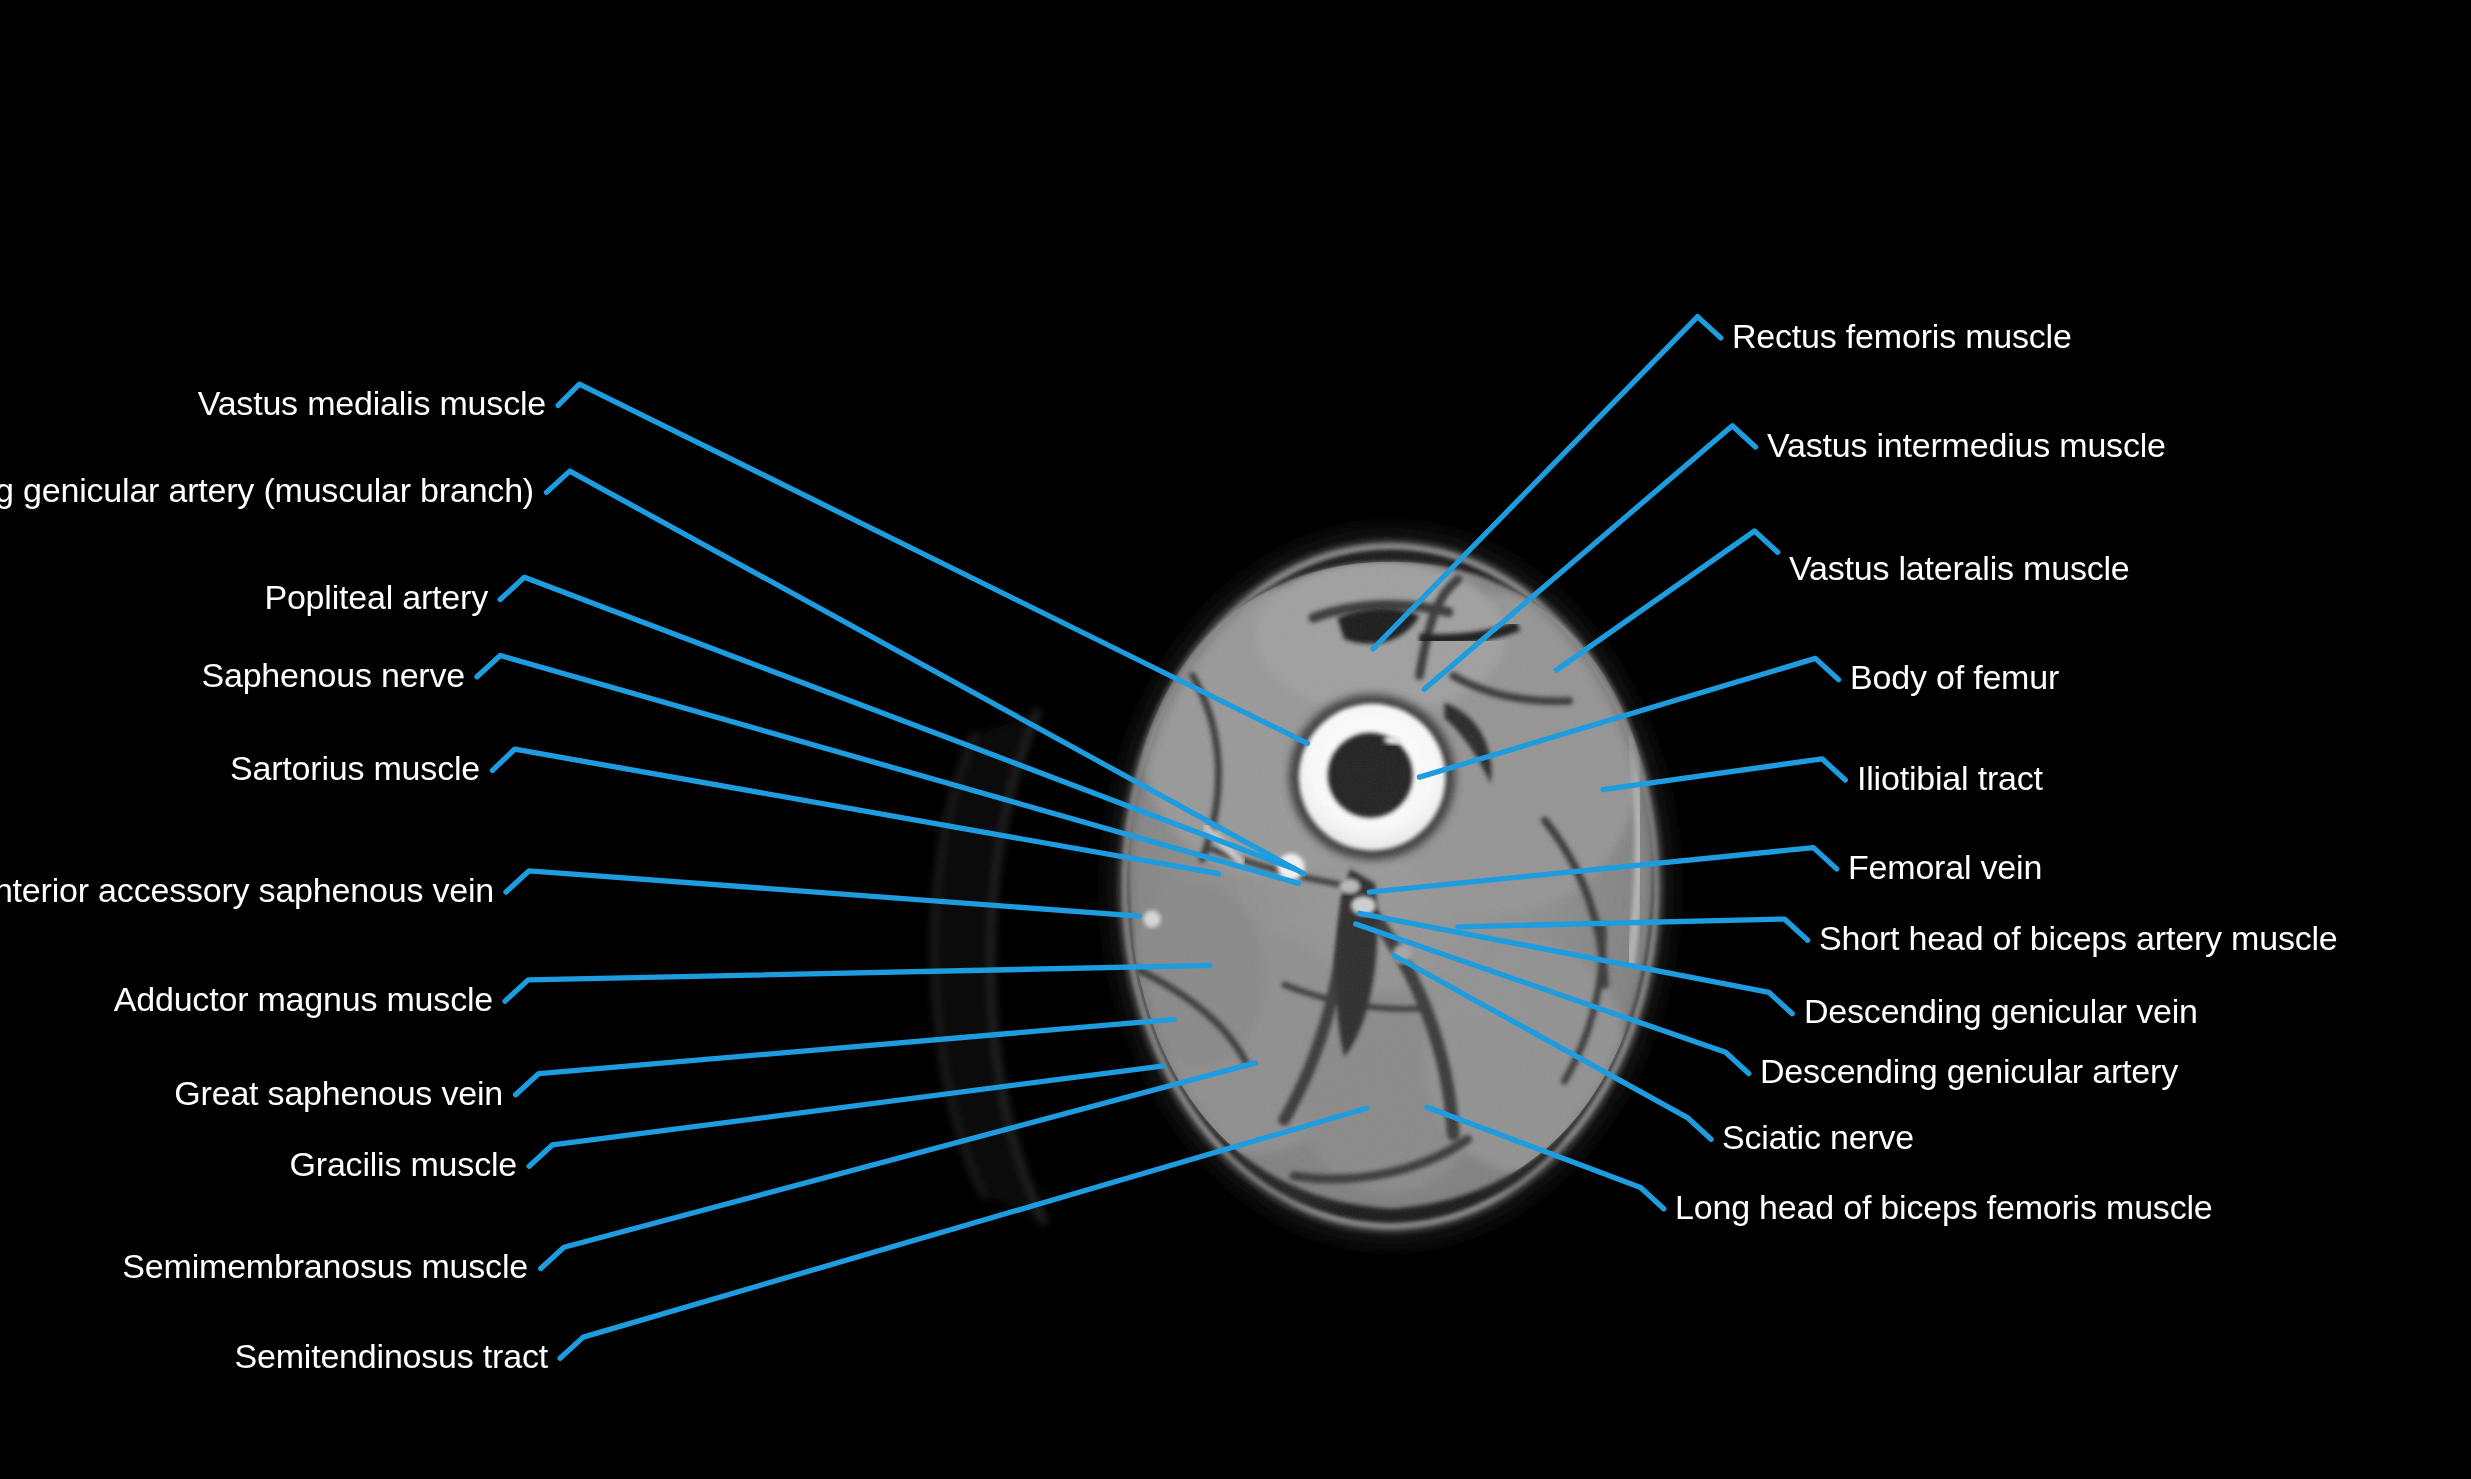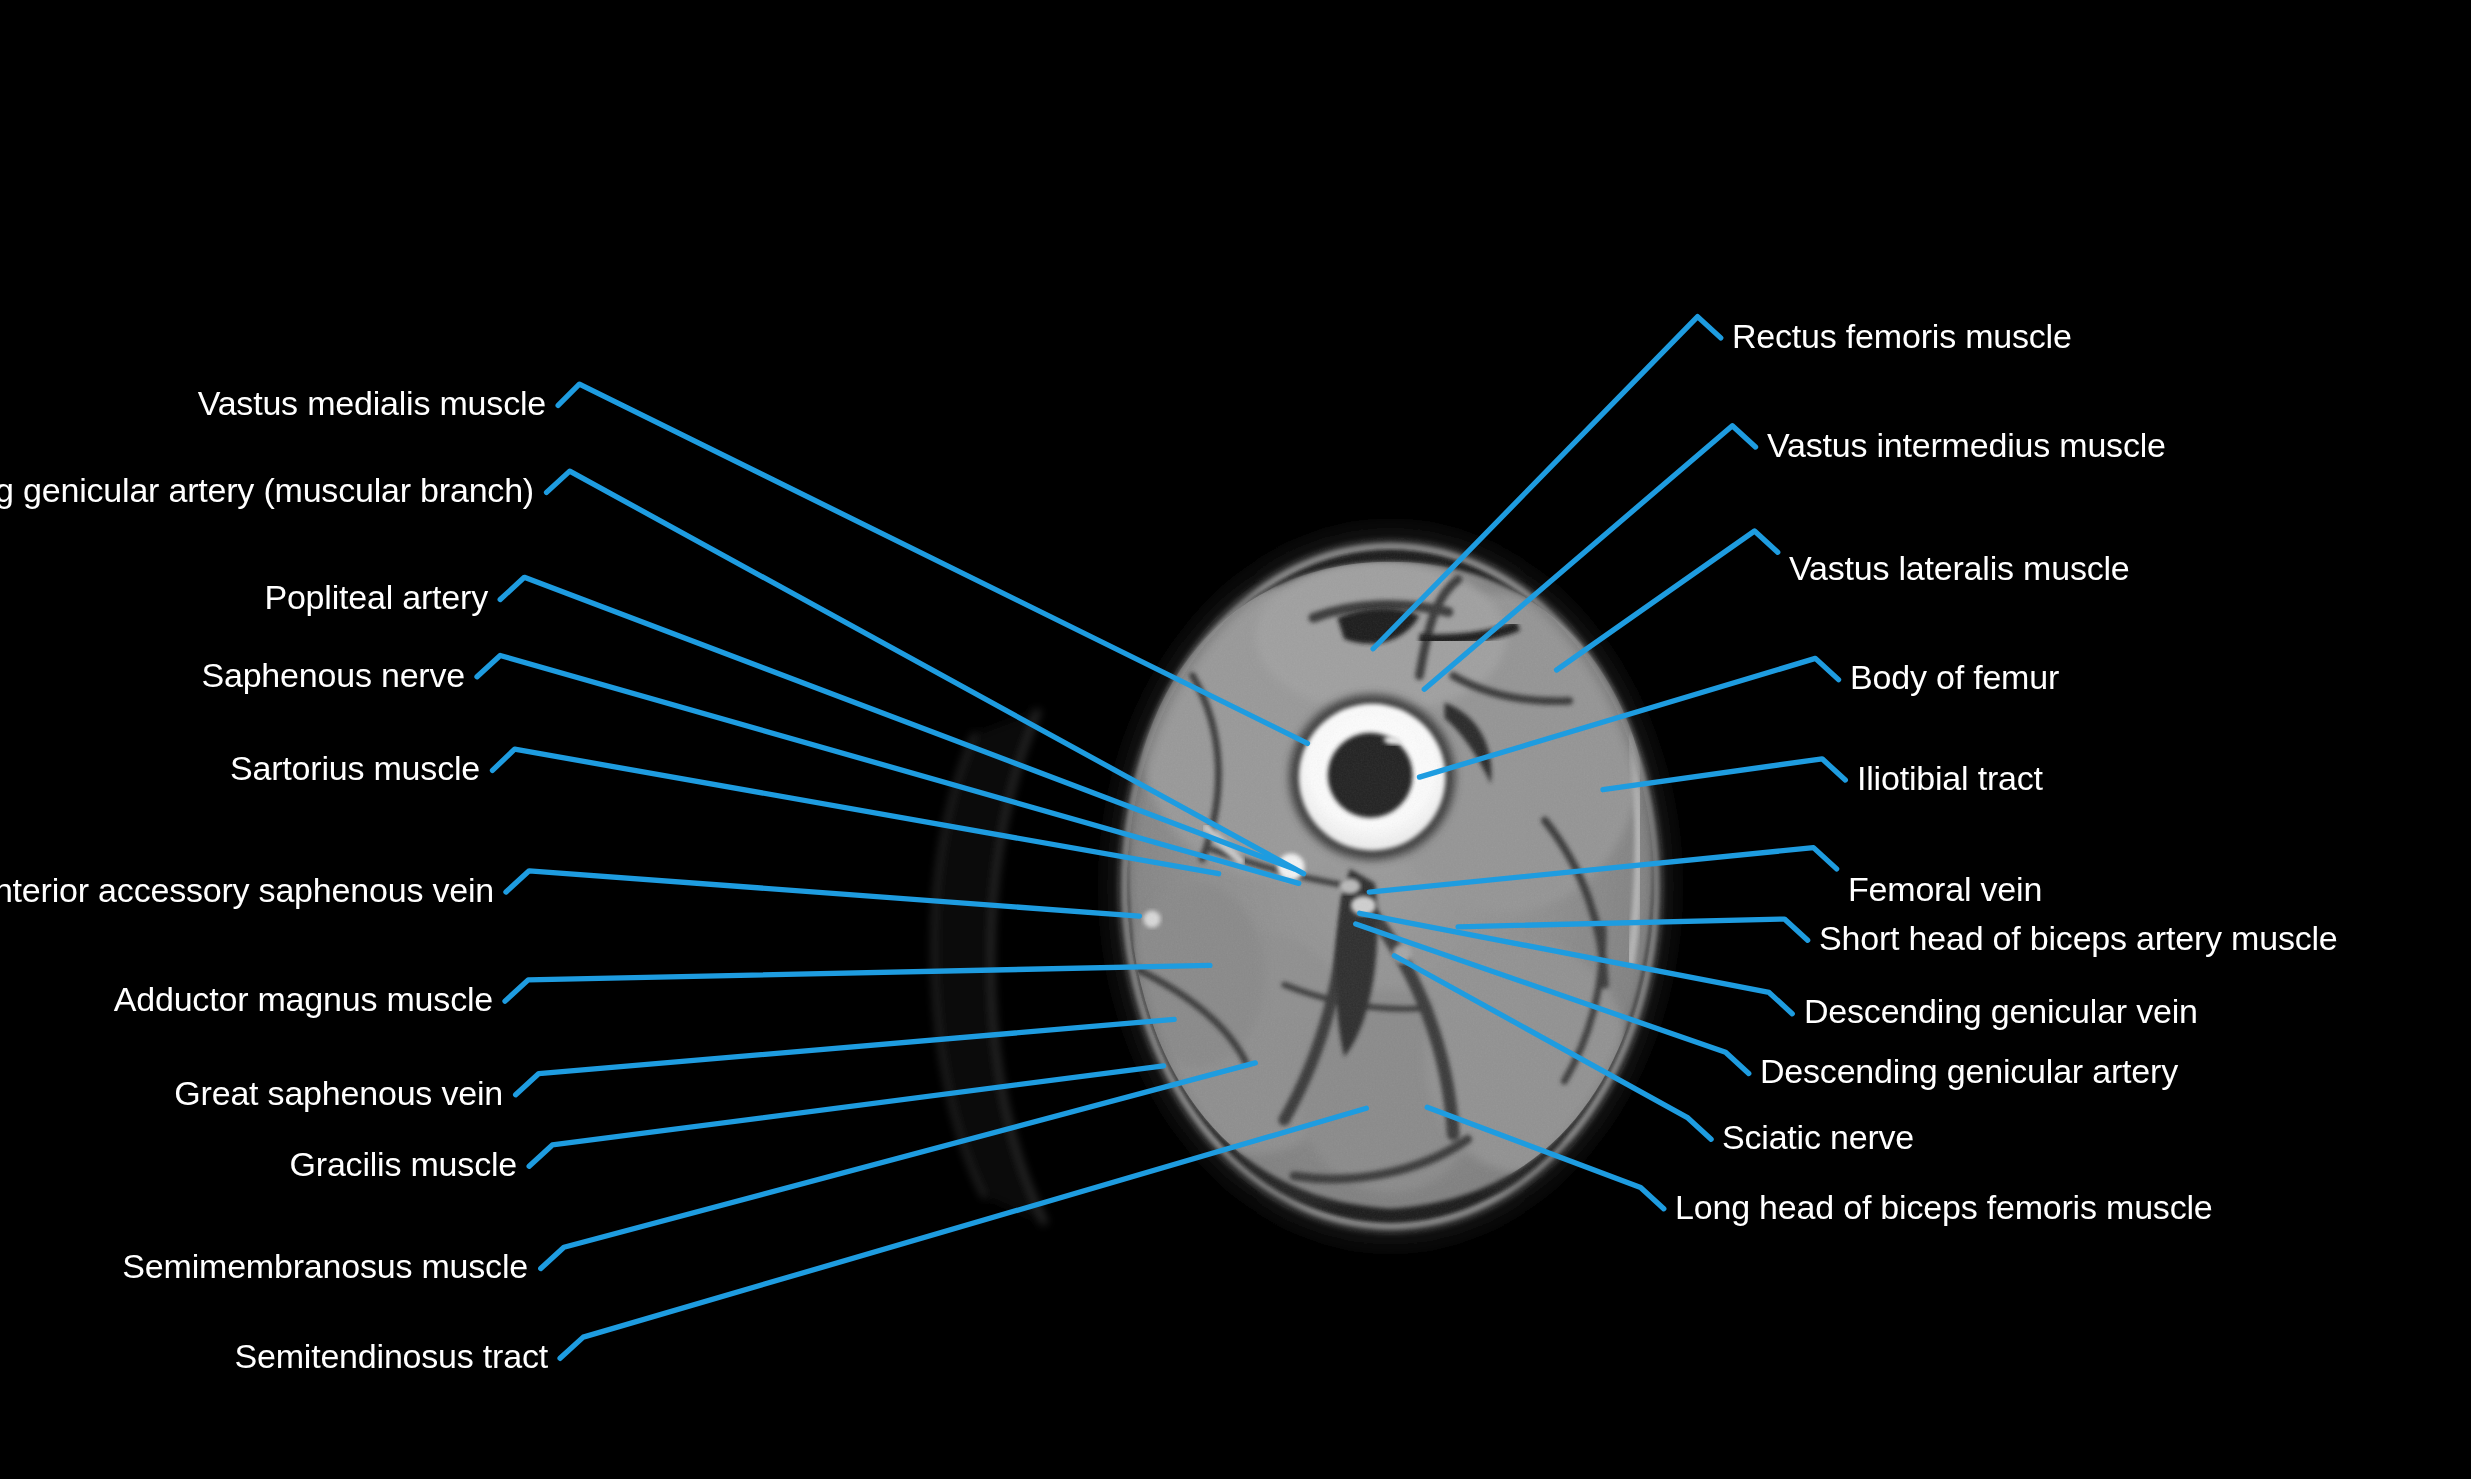--- a/index.html
+++ b/index.html
@@ -200,21 +200,21 @@
       <div class="label left" style="top: 1147px; right: 1955px;">Gracilis muscle</div>
       <div class="label left" style="top: 1249px; right: 1944px;">Semimembranosus muscle</div>
       <div class="label left" style="top: 1339px; right: 1924px;">Semitendinosus tract</div>
     </div>
   <div id="labels-right-c">
       <div class="label right" style="top: 319px; left: 1732px;">Rectus femoris muscle</div>
       <div class="label right" style="top: 428px; left: 1767px;">Vastus intermedius muscle</div>
       <div class="label right" style="top: 551px; left: 1789px;">Vastus lateralis muscle</div>
       <div class="label right" style="top: 660px; left: 1850px;">Body of femur</div>
       <div class="label right" style="top: 761px; left: 1857px;">Iliotibial tract</div>
-      <div class="label right" style="top: 850px; left: 1848px; margin-top: 22px;">Femoral vein</div>
+      <div class="label right" style="top: 850px; left: 1848px;">Femoral vein</div>
       <div class="label right" style="top: 921px; left: 1819px;">Short head of biceps artery muscle</div>
       <div class="label right" style="top: 994px; left: 1804px;">Descending genicular vein</div>
       <div class="label right" style="top: 1054px; left: 1760px;">Descending genicular artery</div>
       <div class="label right" style="top: 1120px; left: 1722px;">Sciatic nerve</div>
       <div class="label right" style="top: 1190px; left: 1675px;">Long head of biceps femoris muscle</div>
     </div>
 
 </div>
 
 

